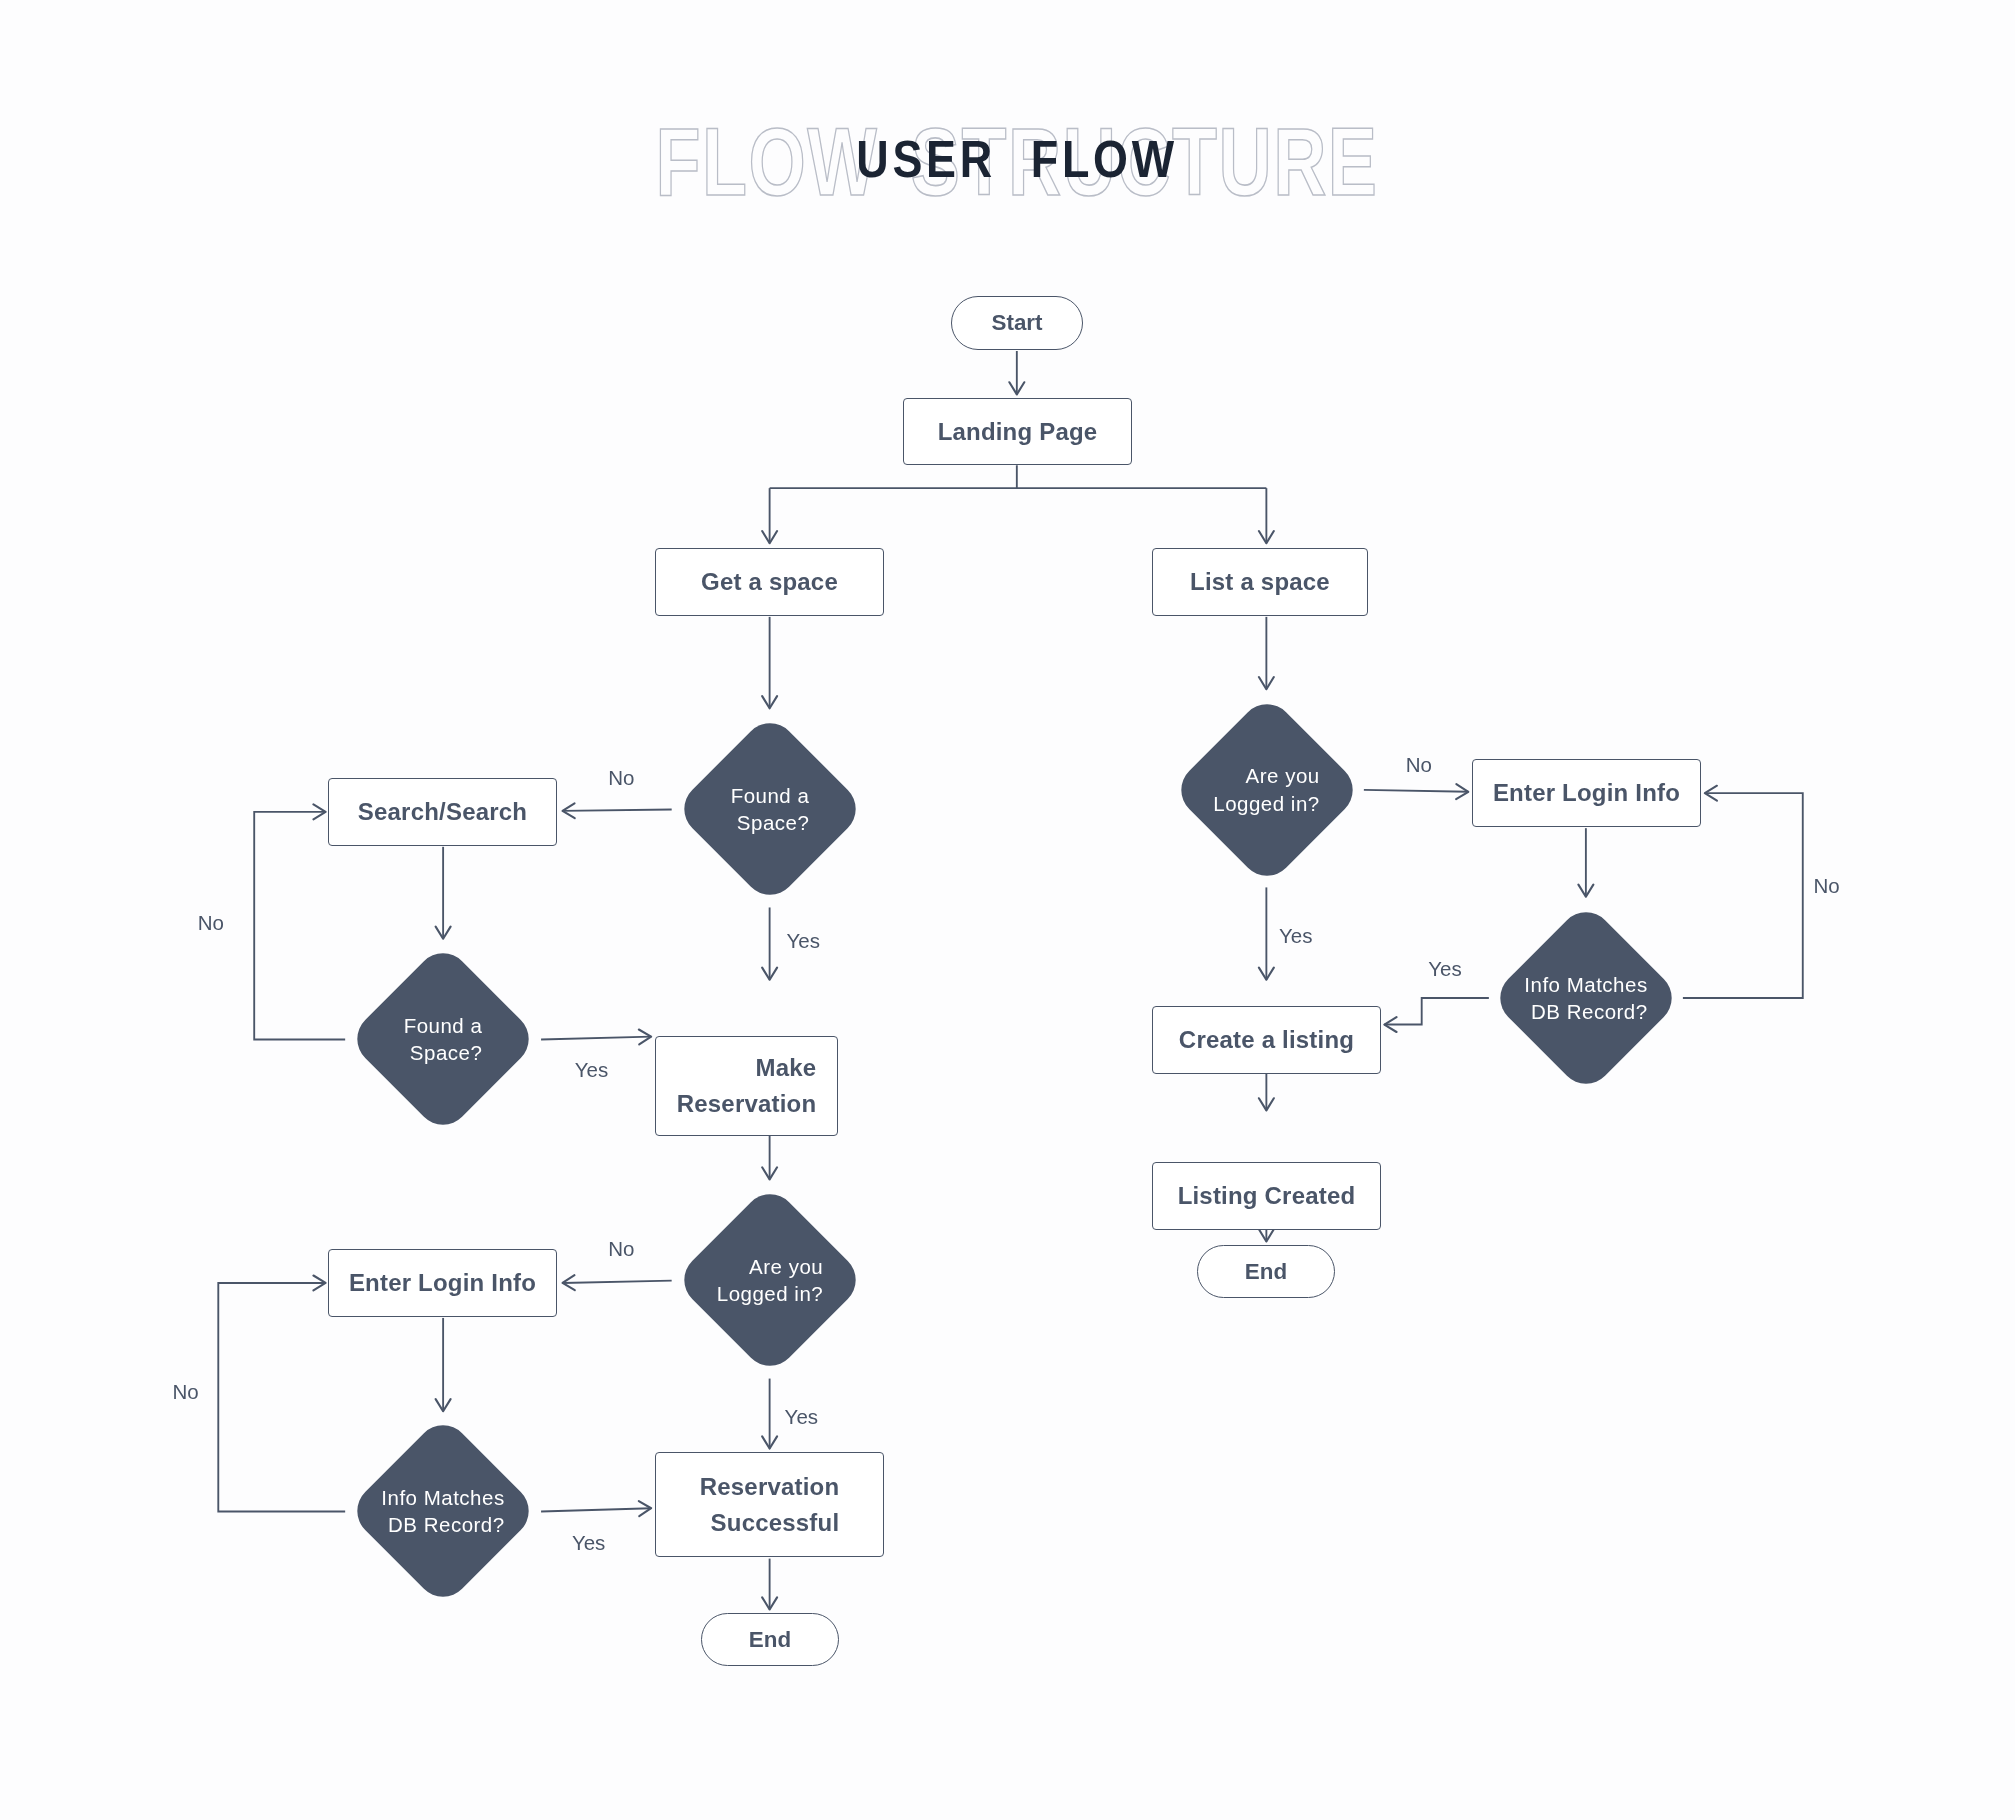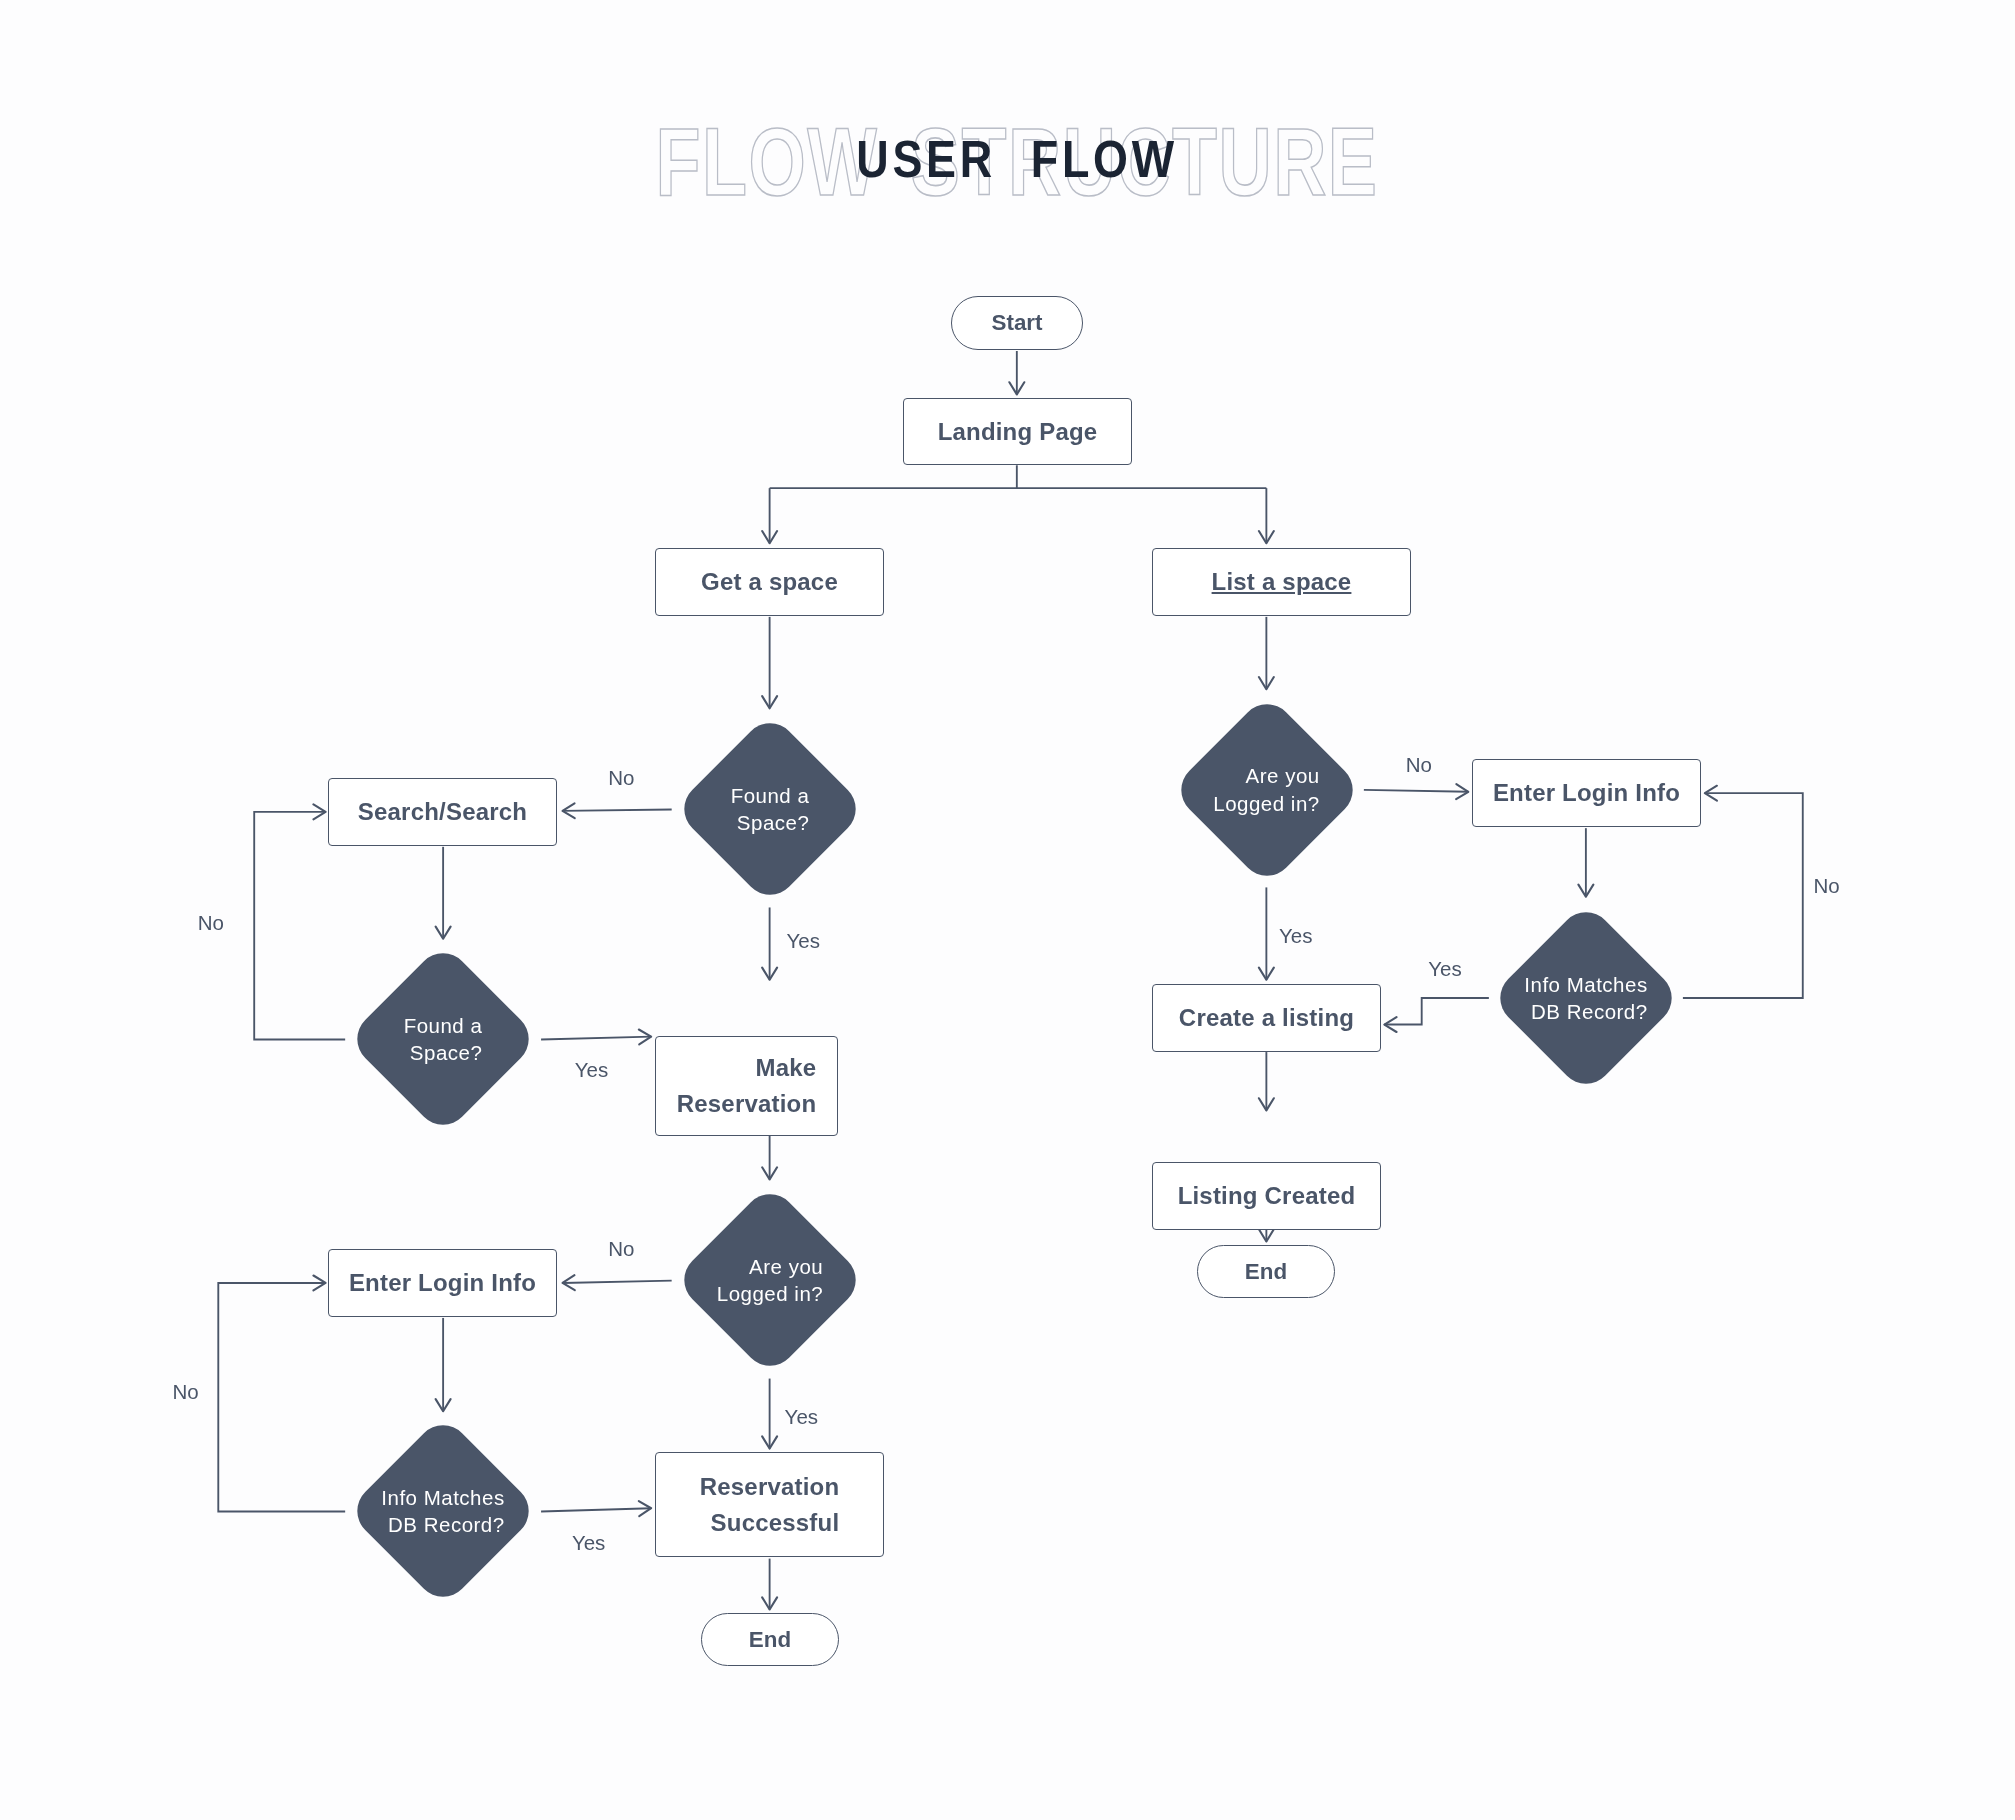--- a/index.html
+++ b/index.html
@@ -129,21 +129,21 @@
         <text class="edge-label" x="2778" y="2010">Yes</text>
         <text class="edge-label" x="3098" y="2080">Yes</text>
         <text class="edge-label" x="3916" y="1903">No</text>
       </g>
   </svg>
 
   <div id="node-layer">
       <div class="node terminator" style="left: 951px; top: 296px; width: 132px; height: 54px;">Start</div>
       <div class="node process" style="left: 903px; top: 398px; width: 229px; height: 67px;">Landing Page</div>
       <div class="node process" style="left: 655px; top: 548px; width: 229px; height: 68px;">Get a space</div>
-      <div class="node process" style="left: 1152px; top: 548px; width: 259px; height: 68px; text-decoration: underline;">List a space</div>
+      <div class="node process" style="left: 1152px; top: 548px; width: 216px; height: 68px;">List a space</div>
       <div class="node decision" style="left: 673px; top: 712px; width: 194px; height: 194px;">
         <div class="dshape" style="width: 137px; height: 137px;"></div>
         <div class="dlabel" style="color: rgb(255, 255, 255);">Found a
 Space?</div>
       </div>
       <div class="node process" style="left: 328px; top: 778px; width: 229px; height: 68px;">Search/Search</div>
       <div class="node decision" style="left: 346px; top: 942px; width: 194px; height: 194px;">
         <div class="dshape" style="width: 137px; height: 137px;"></div>
         <div class="dlabel" style="color: rgb(255, 255, 255);">Found a
 Space?</div>
@@ -168,19 +168,19 @@
         <div class="dshape" style="width: 137px; height: 137px;"></div>
         <div class="dlabel" style="color: rgb(255, 255, 255);">Are you
 Logged in?</div>
       </div>
       <div class="node process" style="left: 1472px; top: 759px; width: 229px; height: 68px;">Enter Login Info</div>
       <div class="node decision" style="left: 1489px; top: 901px; width: 194px; height: 194px;">
         <div class="dshape" style="width: 137px; height: 137px;"></div>
         <div class="dlabel" style="color: rgb(255, 255, 255);">Info Matches
 DB Record?</div>
       </div>
-      <div class="node process" style="left: 1152px; top: 984px; width: 229px; height: 68px;">Create a listing</div>
+      <div class="node process" style="left: 1152px; top: 1006px; width: 229px; height: 68px;">Create a listing</div>
       <div class="node process" style="left: 1152px; top: 1114px; width: 229px; height: 68px; margin-top: 48px;">Listing Created</div>
       <div class="node terminator" style="left: 1197px; top: 1245px; width: 138px; height: 53px;">End</div>
     </div>
 
 </div>
 
 
 </body></html>

